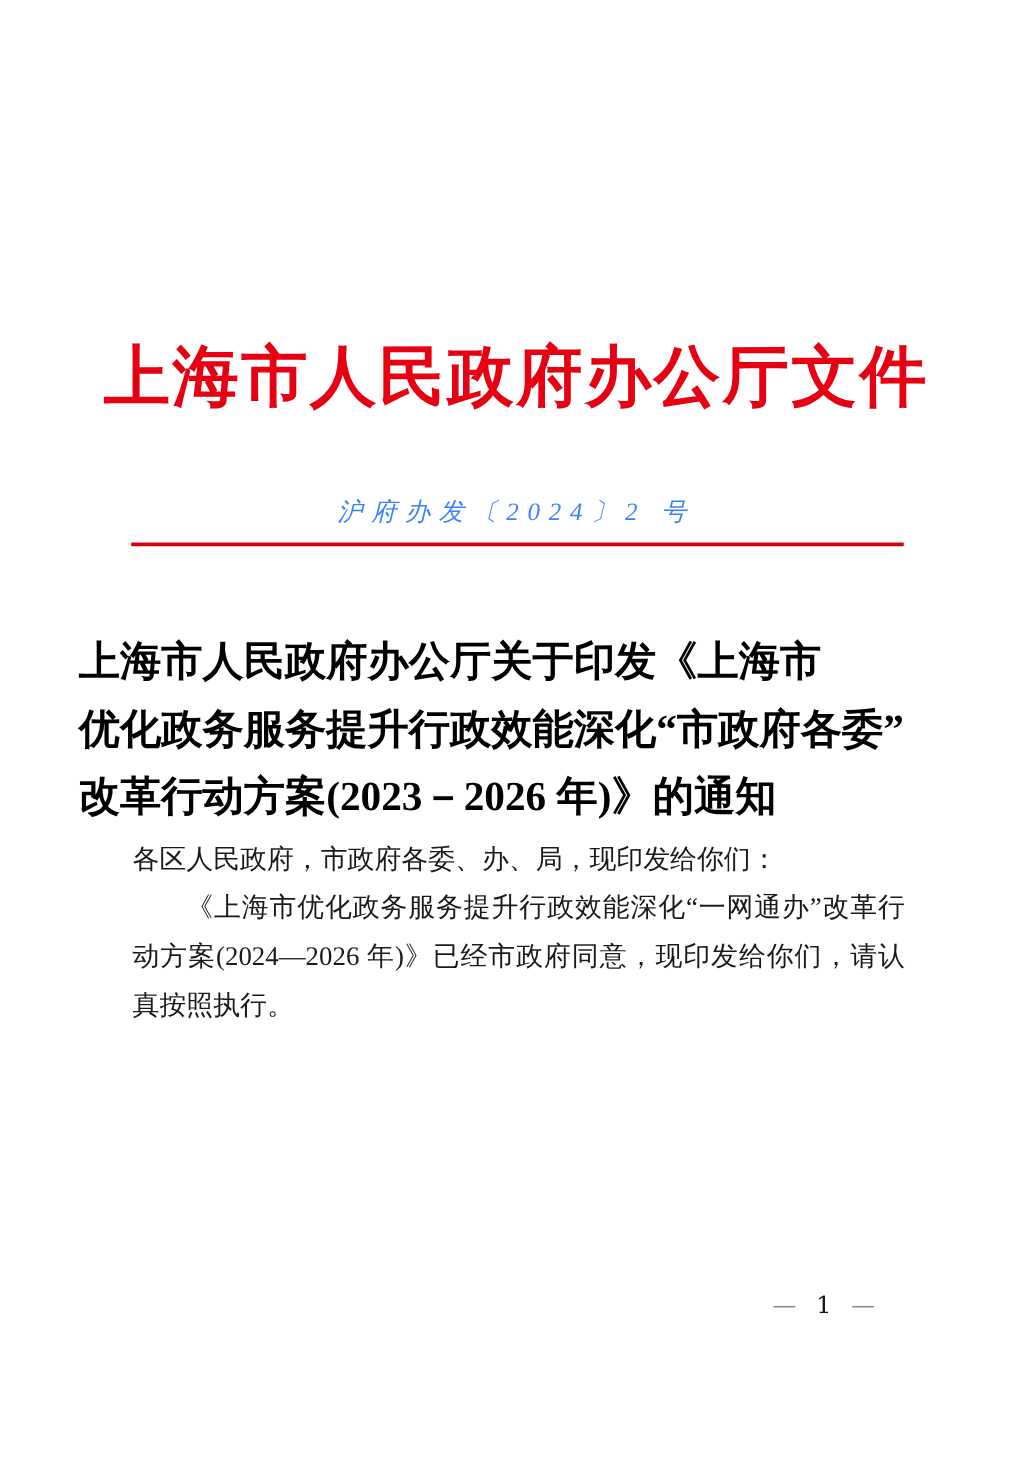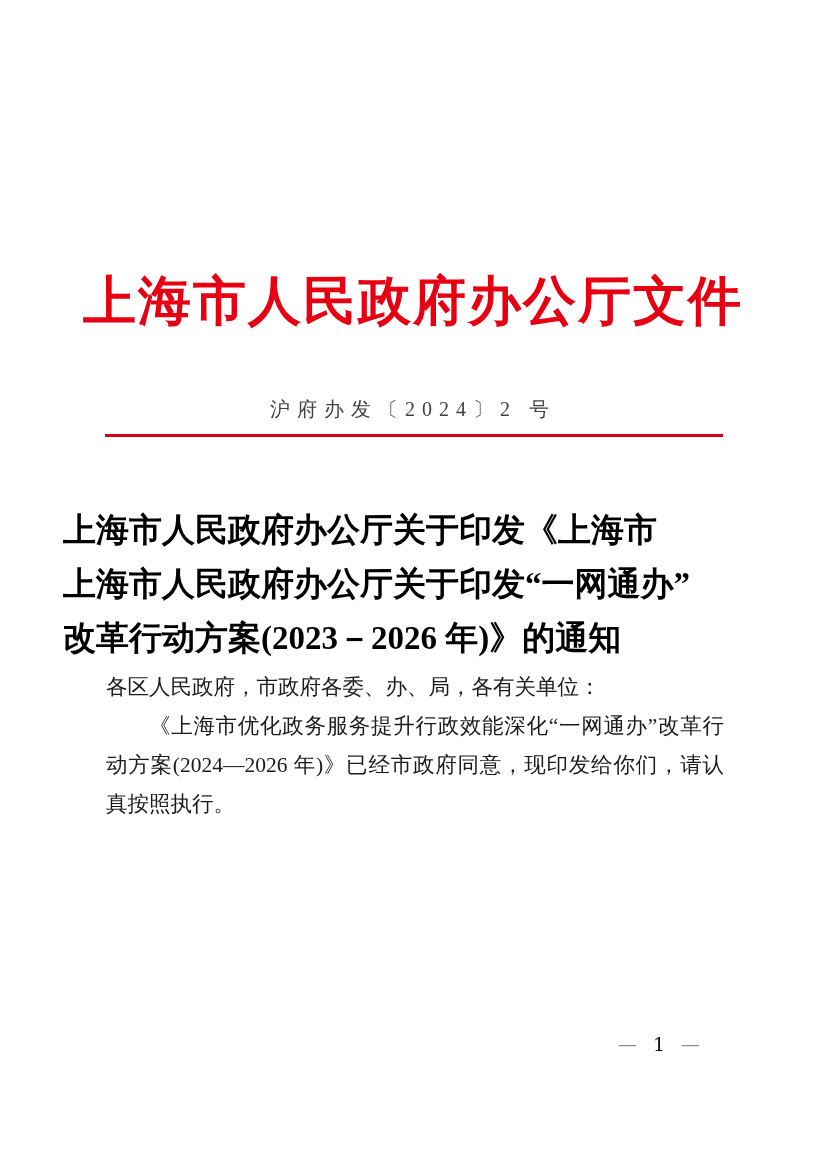--- a/index.html
+++ b/index.html
@@ -29,22 +29,23 @@
     white-space: nowrap;
   }
 
   .doc-number {
     position: absolute;
     top: 396px;
     left: 0;
     width: 100%;
     text-align: center;
     font-size: 20px;
-    color: #404040;
+    color: #3b82f6;
     letter-spacing: 7px;
+    font-style: italic;
     font-family: "Liberation Serif", serif;
   }
 
   .red-line {
     position: absolute;
     top: 434px;
     left: 105px;
     width: 618px;
     height: 3px;
     background: #d4000e;
@@ -106,26 +107,26 @@
 <div class="page">
 
   <div class="red-header">上海市人民政府办公厅文件</div>
 
   <div class="doc-number">沪府办发〔2024〕2 号</div>
 
   <div class="red-line"></div>
 
   <div class="doc-title">
     <div>上海市人民政府办公厅关于印发《上海市</div>
-    <div>上海市人民政府办公厅关于印发“一网通办”</div>
+    <div>优化政务服务提升行政效能深化“市政府各委”</div>
     <div>改革行动方案(2023－2026 年)》的通知</div>
   </div>
 
   <div class="doc-body">
-    <p>各区人民政府，市政府各委、办、局，各有关单位：</p>
+    <p>各区人民政府，市政府各委、办、局，现印发给你们：</p>
     <p class="indent">《上海市优化政务服务提升行政效能深化“一网通办”改革行动方案(2024—2026 年)》已经市政府同意，现印发给你们，请认真按照执行。</p>
   </div>
 
 
   <div class="page-number">
     <span class="dash">—</span>
     <span class="num">1</span>
     <span class="dash">—</span>
   </div>
 

